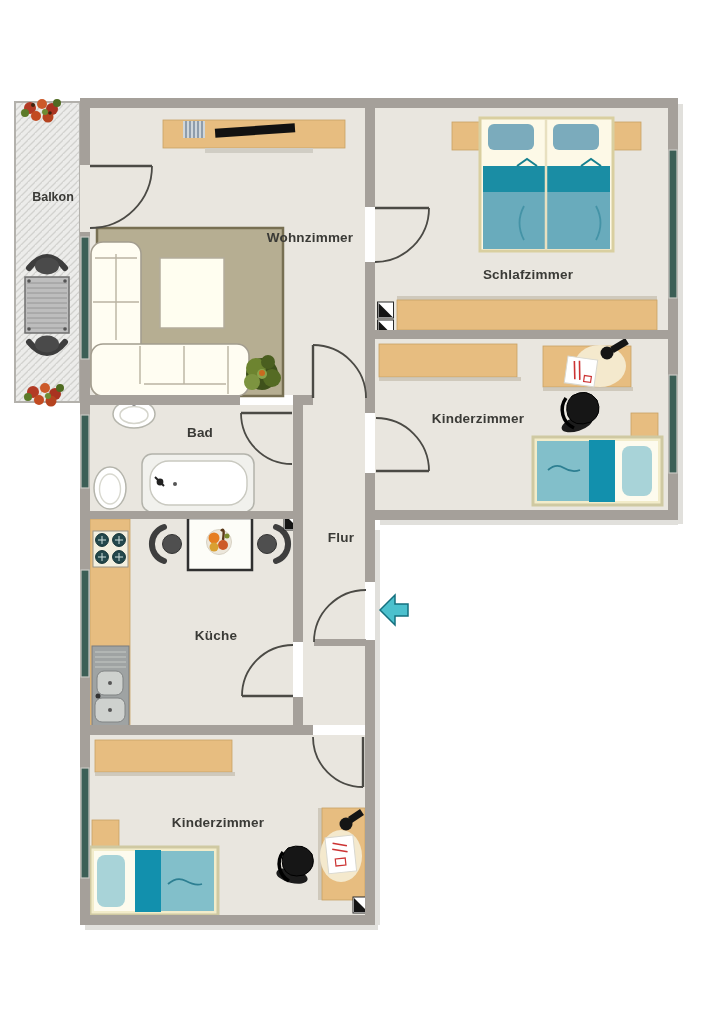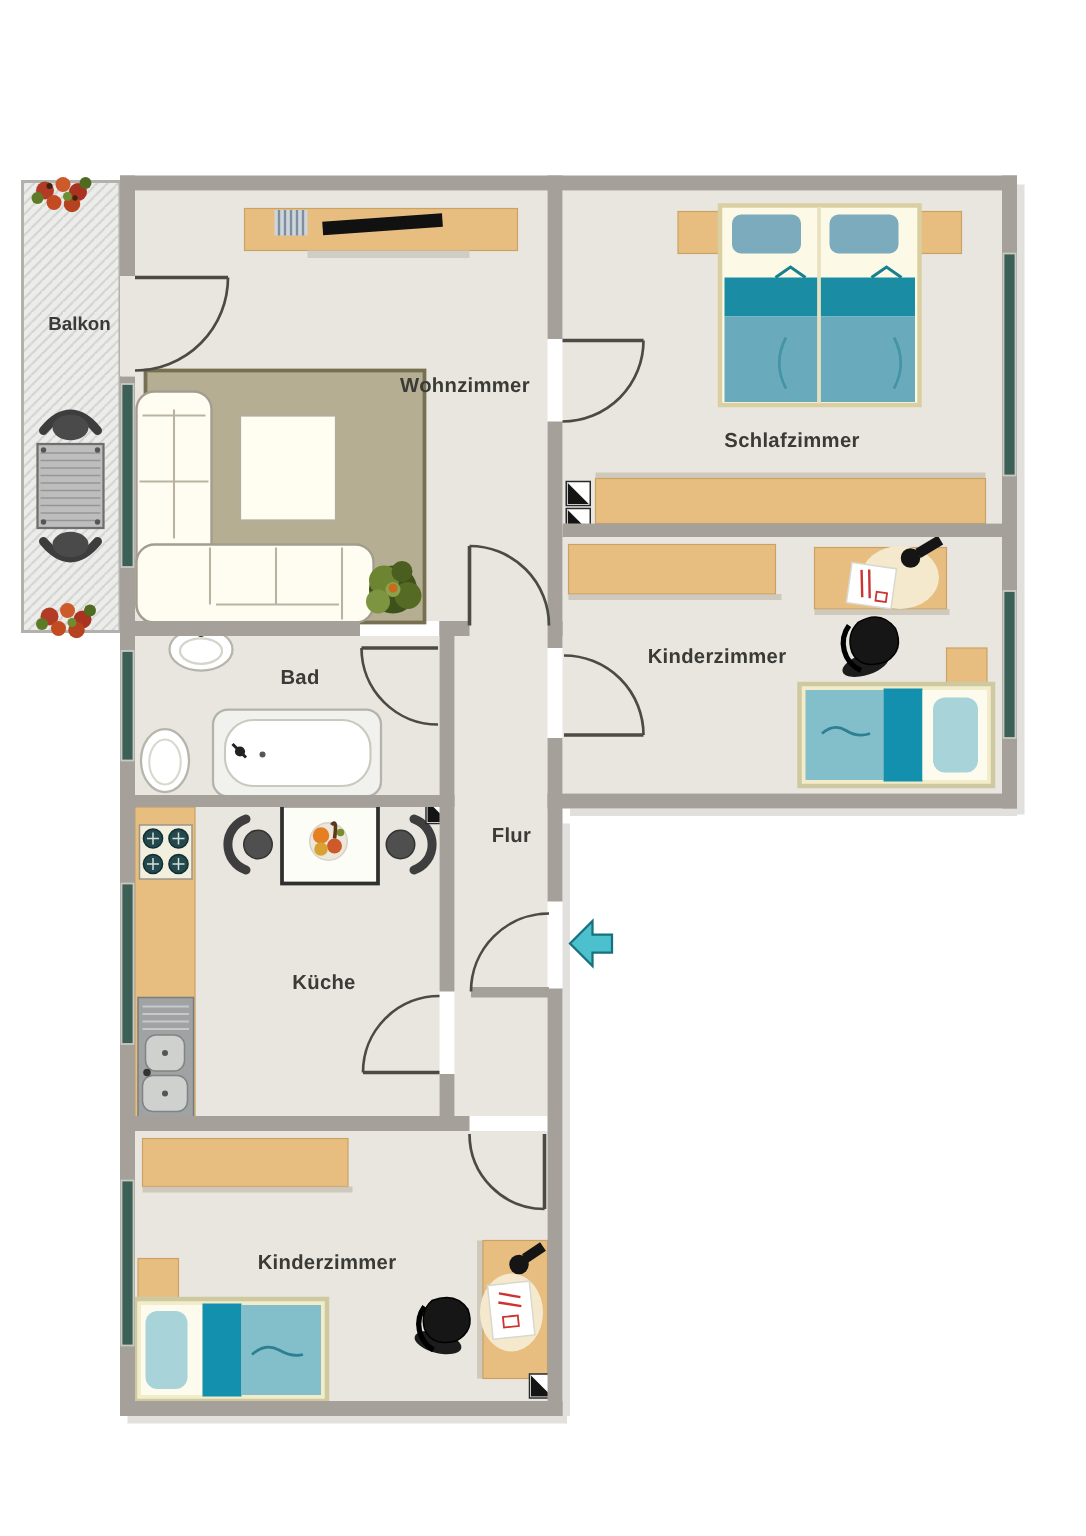--- a/index.html
+++ b/index.html
@@ -1,17 +1,17 @@
 <!DOCTYPE html>
 <html><head>
 <meta charset="utf-8">
 <style>
   html,body{margin:0;padding:0;background:#ffffff;}
   #stage{position:relative;width:724px;height:996px;background:#ffffff;overflow:hidden;
-         font-family:"Liberation Sans",sans-serif;margin-top:19px;}
+         font-family:"Liberation Sans",sans-serif;}
   svg{position:absolute;left:0;top:0;}
   .wall{fill:#a5a09a;}
   .floor{fill:#e9e6df;}
   .wood{fill:#e7bd80;stroke:#c9a264;stroke-width:0.8;}
   .wood-shadow{fill:#c6bfb0;opacity:0.75;}
   .door-arc{fill:none;stroke:#4b4a45;stroke-width:1.8;}
   .door-leaf{stroke:#4b4a45;stroke-width:2.4;fill:none;}
   .window{fill:#3c5f56;stroke:#c9c9c4;stroke-width:1.2;}
   .room-label{font:600 13.5px "Liberation Sans",sans-serif;fill:#3a3a36;letter-spacing:.2px;}
   .small-label{font:600 12.5px "Liberation Sans",sans-serif;fill:#3a3a36;}

